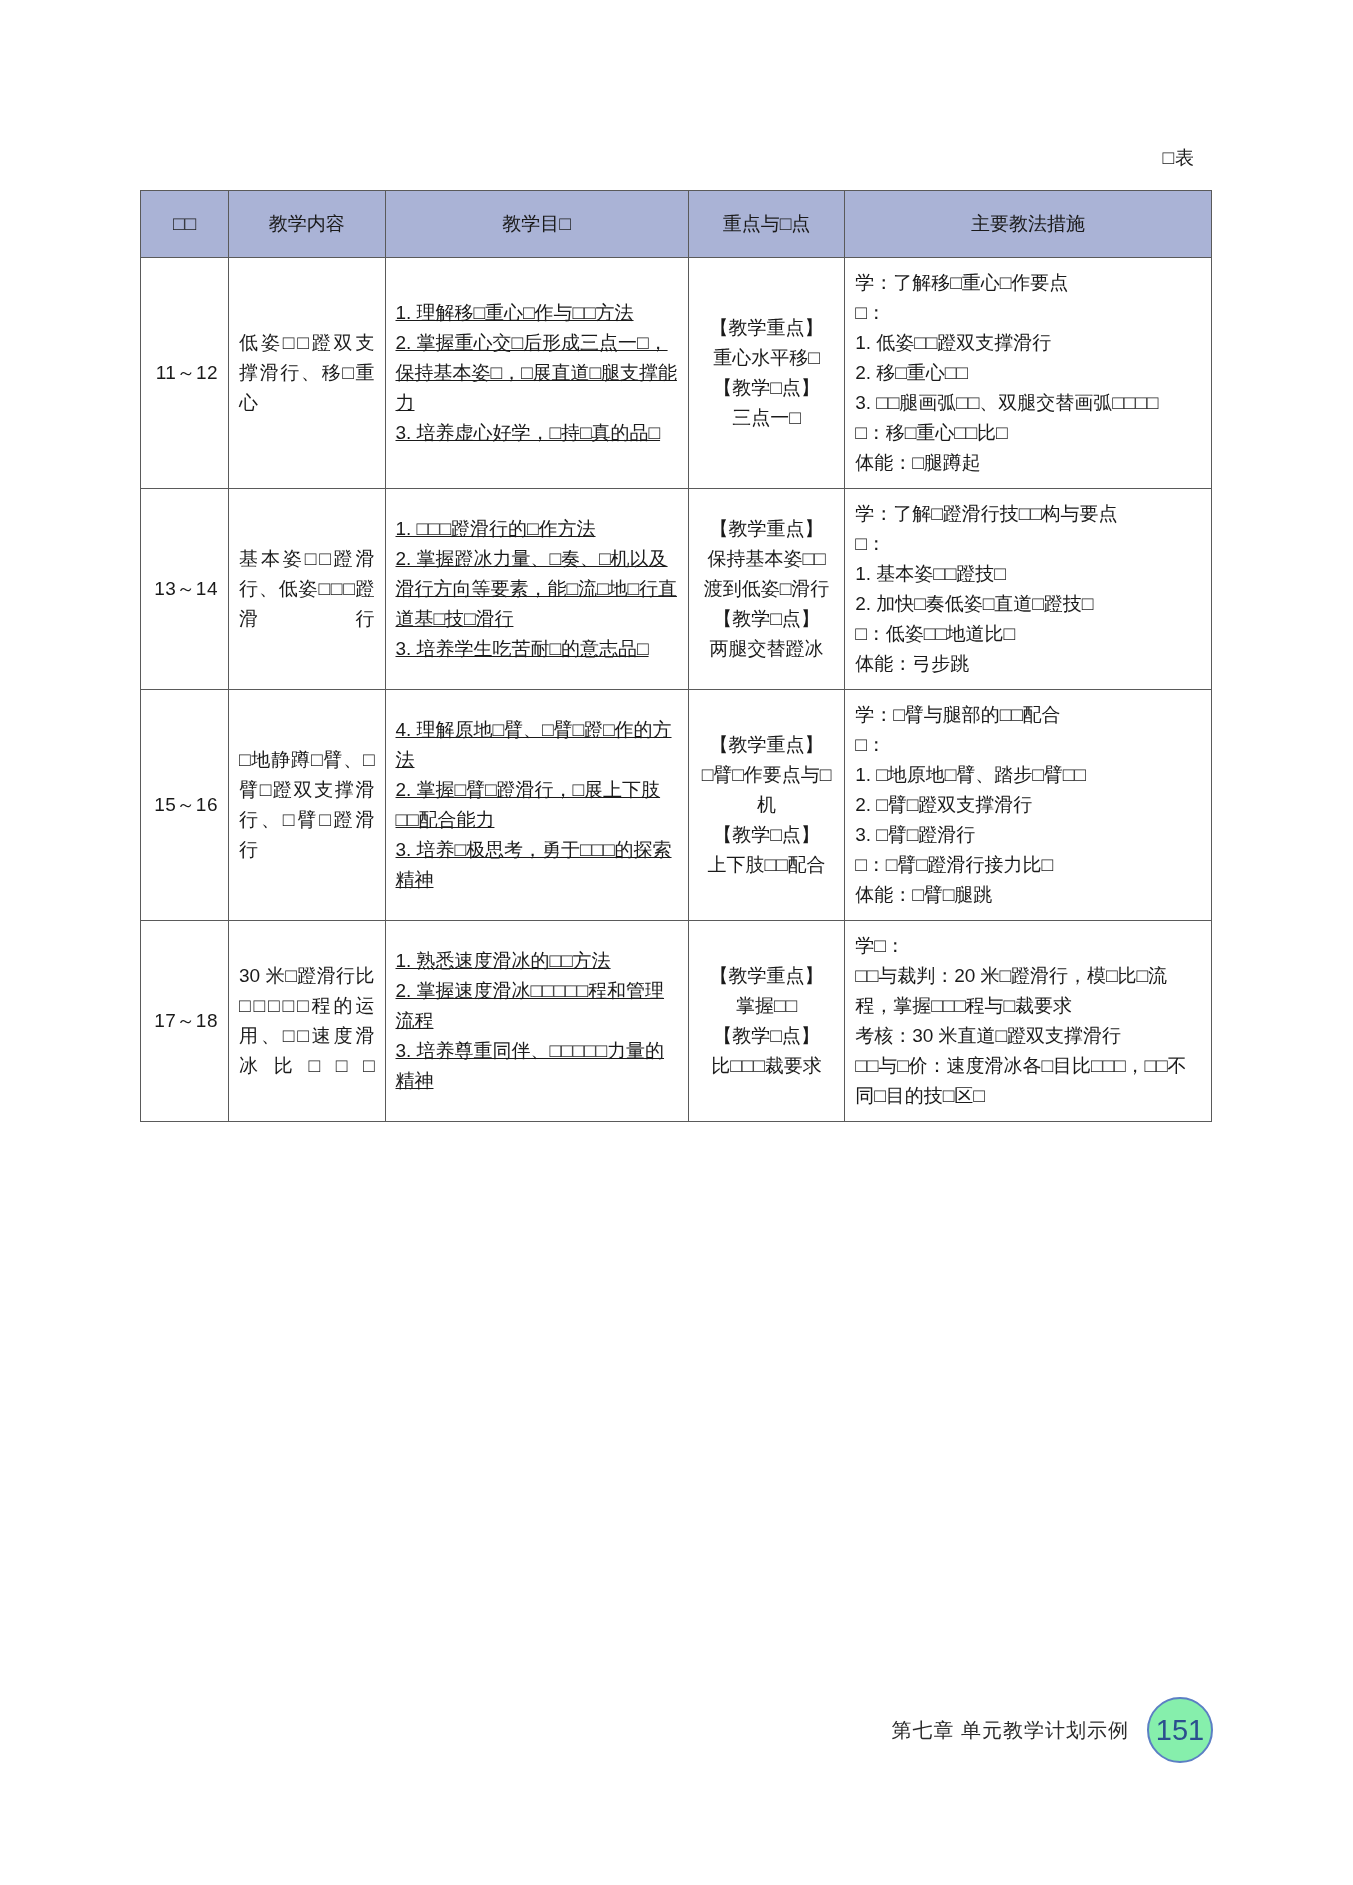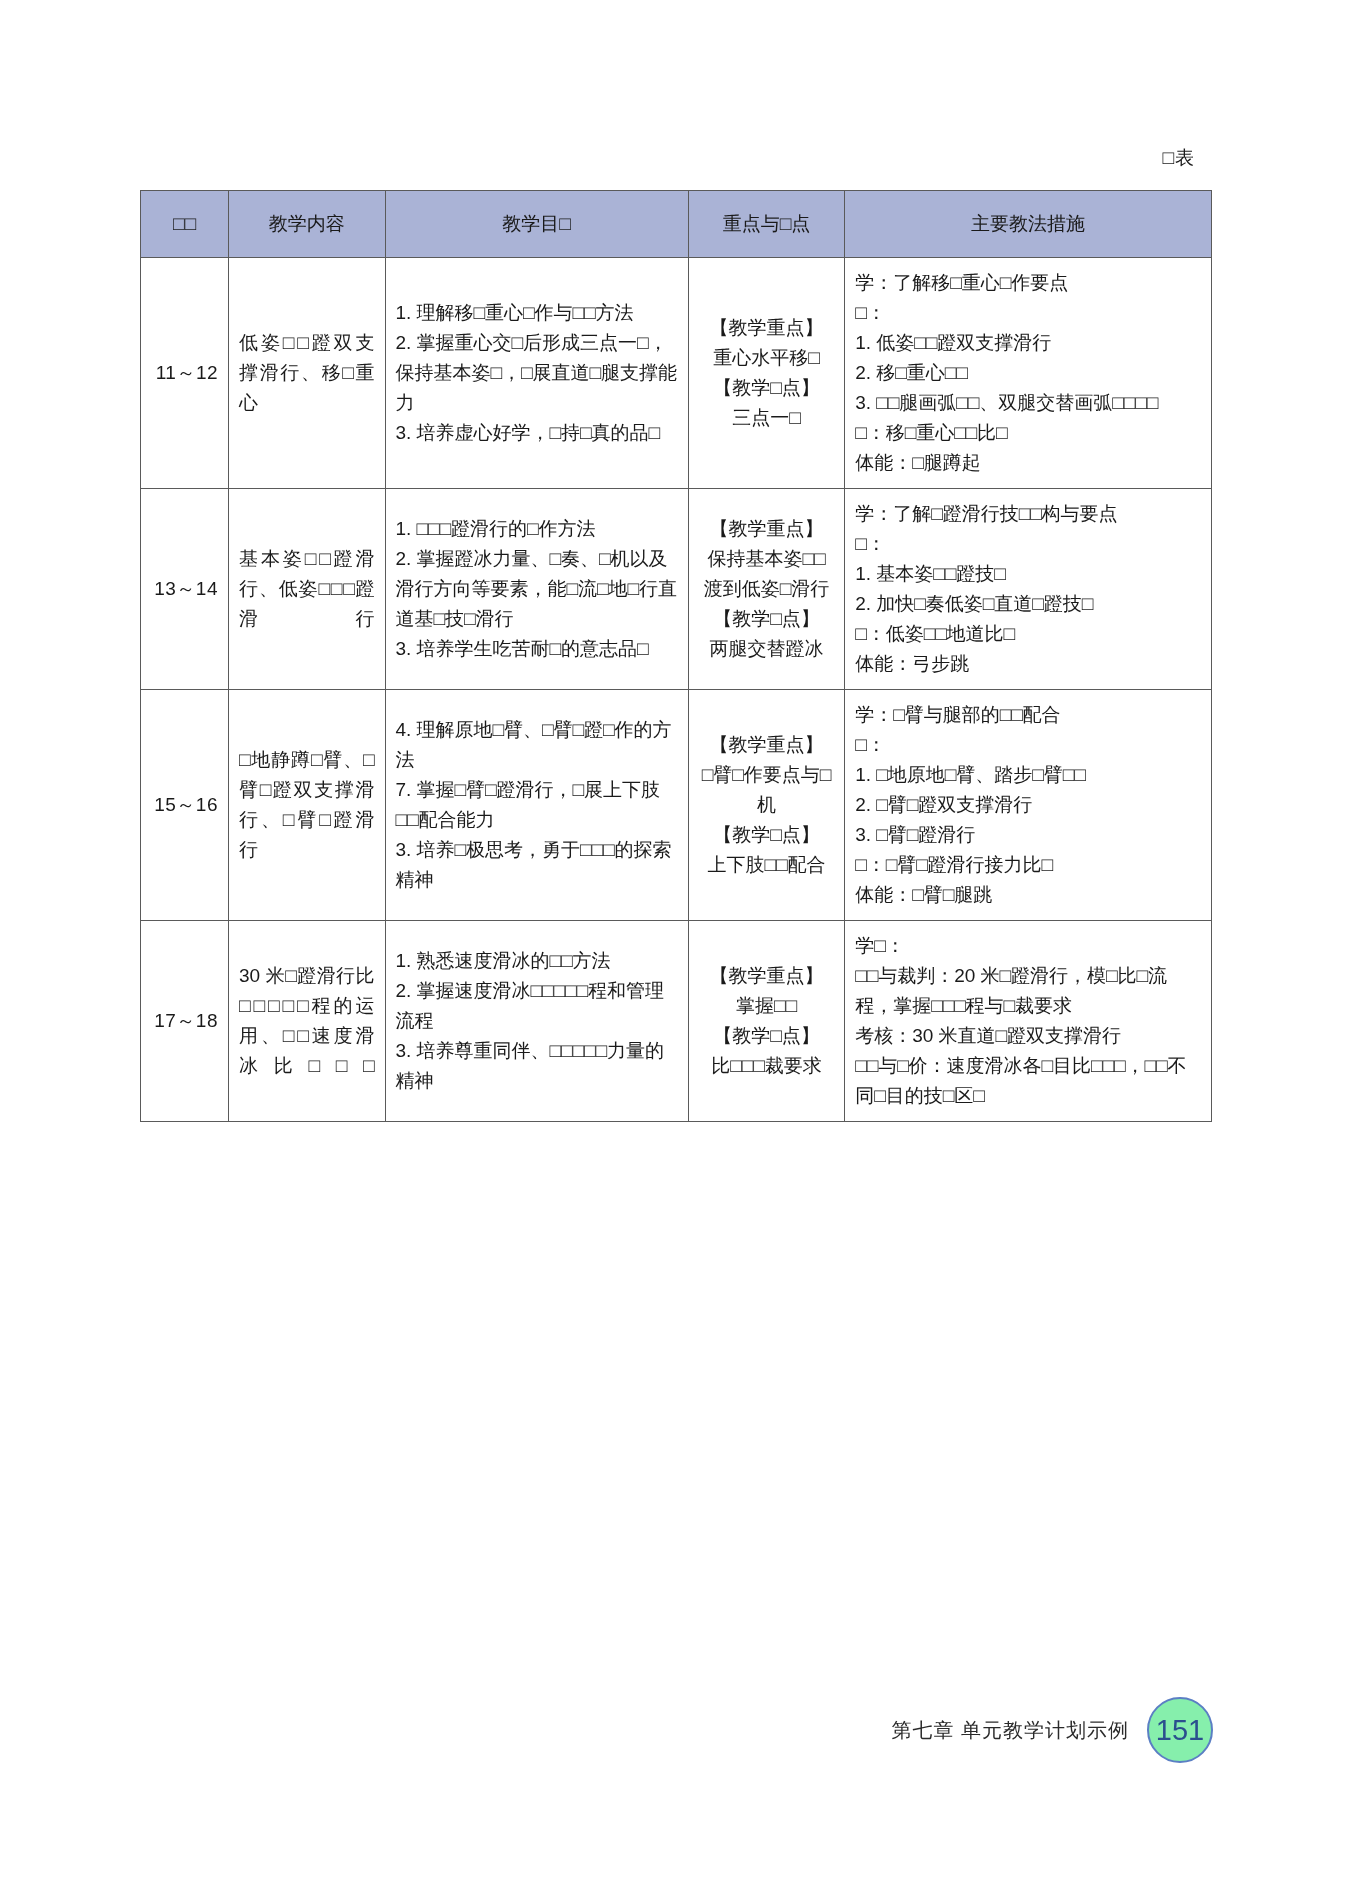--- a/index.html
+++ b/index.html
@@ -69,20 +69,21 @@
     text-align-last: justify;
     font-size: 19px;
     line-height: 1.75;
     padding: 10px 12px;
   }
   td.goals {
     font-size: 19px;
     line-height: 1.78;
     padding: 12px 12px;
     vertical-align: middle;
+    text-decoration: underline;
   }
   td.focus {
     font-size: 19px;
     line-height: 1.75;
     padding: 10px 10px;
     vertical-align: middle;
     text-align: center;
   }
   td.methods {
     font-size: 19px;
@@ -188,21 +189,21 @@
           <span class="ln">2. 加快□奏低姿□直道□蹬技□</span>
           <span class="ln">□：低姿□□地道比□</span>
           <span class="ln">体能：弓步跳</span>
         </td>
       </tr>
       <tr>
         <td class="period">15～16</td>
         <td class="content">□地静蹲□臂、□臂□蹬双支撑滑行、□臂□蹬滑行</td>
         <td class="goals">
           <span class="ln">4. 理解原地□臂、□臂□蹬□作的方法</span>
-          <span class="ln">7. 掌握□臂□蹬滑行，□展上下肢□□配合能力</span>
+          <span class="ln">2. 掌握□臂□蹬滑行，□展上下肢□□配合能力</span>
           <span class="ln">3. 培养□极思考，勇于□□□的探索精神</span>
         </td>
         <td class="focus">
           <span class="ln">【教学重点】</span>
           <span class="ln">□臂□作要点与□机</span>
           <span class="ln">【教学□点】</span>
           <span class="ln">上下肢□□配合</span>
         </td>
         <td class="methods">
           <span class="ln">学：□臂与腿部的□□配合</span>

